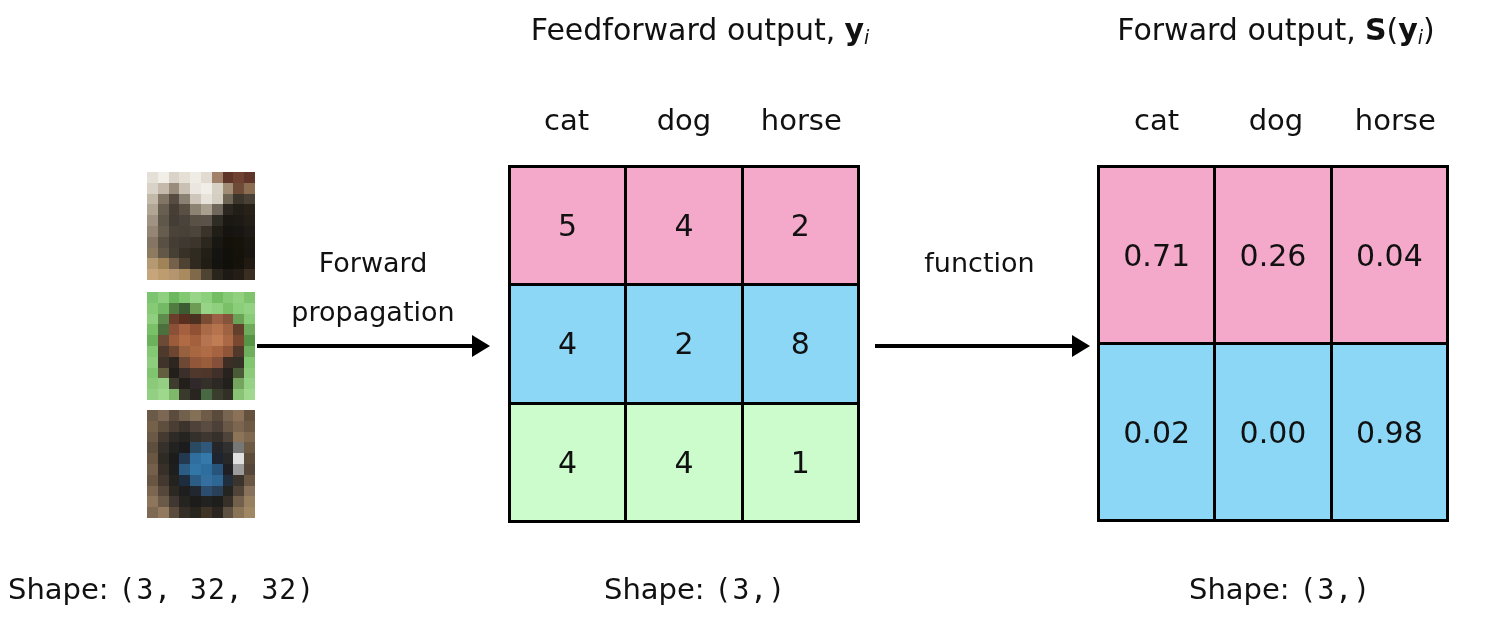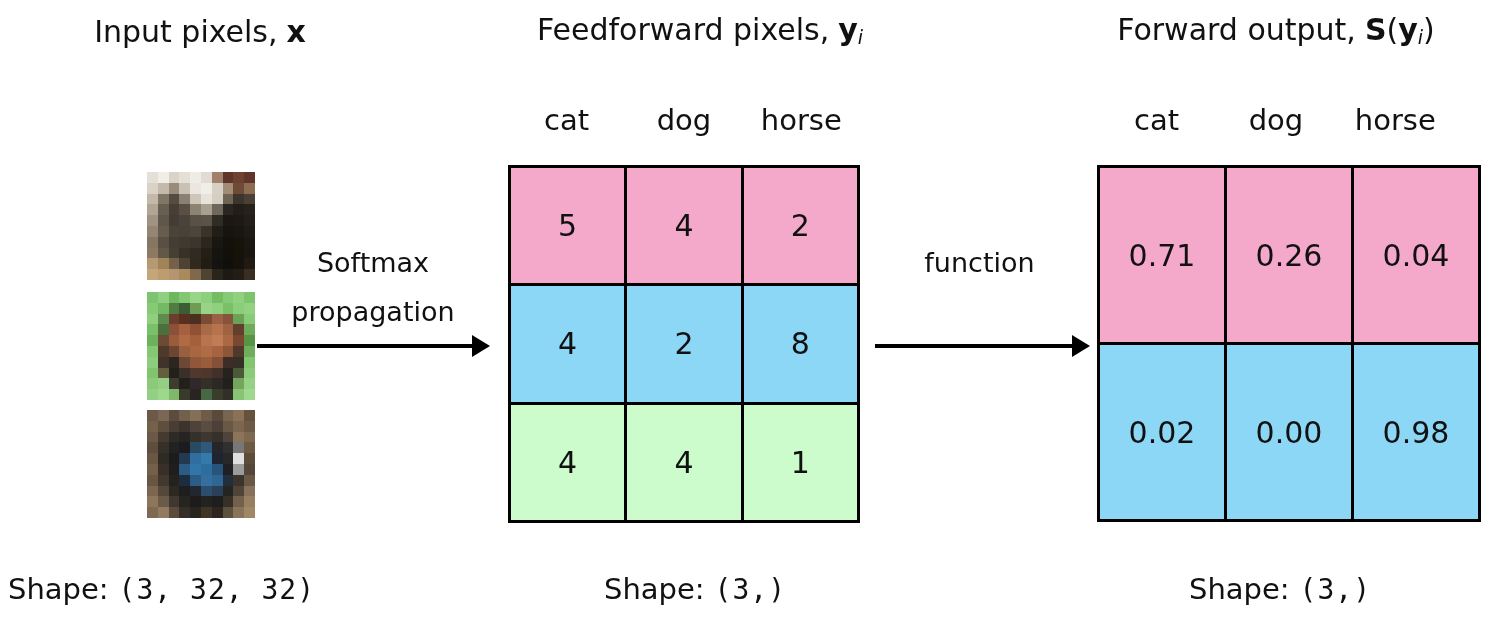--- a/index.html
+++ b/index.html
@@ -21,25 +21,22 @@
   .arrow-label{position:absolute;text-align:center;font-size:27px;line-height:49px;white-space:nowrap;}
   .shape{position:absolute;font-size:29px;white-space:nowrap;}
   .shape .mono{font-family:"DejaVu Sans Mono","Liberation Mono",monospace;font-size:28px;margin-left:10px;letter-spacing:1px;}
   .center{text-align:center;}
 </style>
 </head>
 <body>
 
 <div class="canvas">
 
-  <div class="title" style="left:0px;top:14px;width:400px;">
-    <span>Input pixels,</span><span class="math-b">x</span>
-  </div>
   <div class="title" style="left:480px;top:12px;width:440px;">
-    <span>Feedforward pixels,</span><span class="math-b">y</span><sub class="msub">i</sub>
+    <span>Feedforward output,</span><span class="math-b">y</span><sub class="msub">i</sub>
   </div>
   <div class="title" style="left:1066px;top:12px;width:420px;">
     <span>Forward output,</span><span class="math-b">S</span><span>(</span><span class="math-b2">y</span><sub class="msub">i</sub><span>)</span>
   </div>
 
   <div class="pix" style="left: 147px; top: 172px; display: grid; grid-template-columns: repeat(10, 1fr);">
       <div style="background: rgb(228, 223, 215);"></div>
       <div style="background: rgb(241, 238, 232);"></div>
       <div style="background: rgb(218, 211, 201);"></div>
       <div style="background: rgb(229, 223, 214);"></div>
@@ -339,21 +336,21 @@
       <div style="background: rgb(52, 46, 38);"></div>
       <div style="background: rgb(40, 36, 30);"></div>
       <div style="background: rgb(64, 52, 39);"></div>
       <div style="background: rgb(44, 38, 32);"></div>
       <div style="background: rgb(94, 80, 64);"></div>
       <div style="background: rgb(138, 116, 88);"></div>
       <div style="background: rgb(160, 136, 100);"></div>
     </div>
 
   <div class="arrow-label" style="left:272px;top:238px;width:202px;">
-    <div>Softmax</div>
+    <div>Forward</div>
     <div>propagation</div>
   </div>
   <div class="arrow" style="left:257px;top:344px;width:218px;"></div>
 
   <div class="col-headers" style="left:508px;top:103px;width:352px;">
     <span>cat</span>
     <span>dog</span>
     <span>horse</span>
   </div>
   <table class="matrix" style="left:508px;top:165px;width:352px;height:358px;">
@@ -379,21 +376,21 @@
   <div class="arrow-label" style="left:872px;top:238px;width:215px;">
     <div>function</div>
   </div>
   <div class="arrow" style="left:875px;top:344px;width:200px;"></div>
 
   <div class="col-headers" style="left:1097px;top:103px;width:358px;">
     <span>cat</span>
     <span>dog</span>
     <span>horse</span>
   </div>
-  <table class="matrix" style="left:1097px;top:165px;width:384px;height:357px;">
+  <table class="matrix" style="left:1097px;top:165px;width:352px;height:357px;">
     <tbody>
         <tr>
       <td style="background: rgb(245, 169, 202);">0.71</td>
       <td style="background: rgb(245, 169, 202);">0.26</td>
       <td style="background: rgb(245, 169, 202);">0.04</td>
     </tr>
     <tr>
       <td style="background: rgb(141, 215, 246);">0.02</td>
       <td style="background: rgb(141, 215, 246);">0.00</td>
       <td style="background: rgb(141, 215, 246);">0.98</td>

